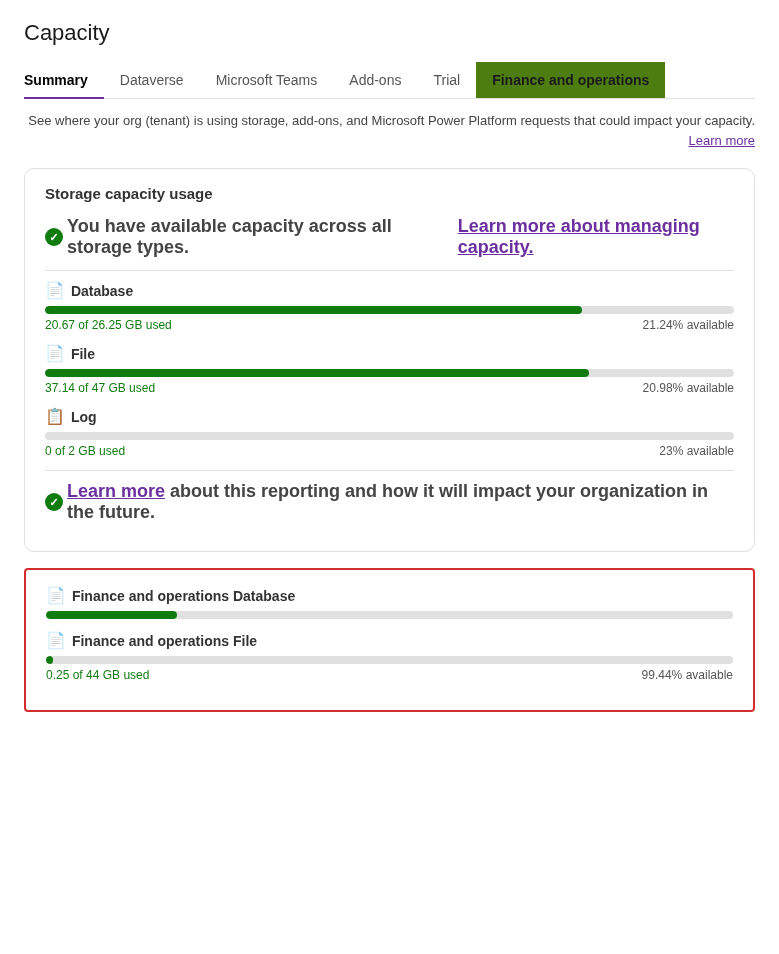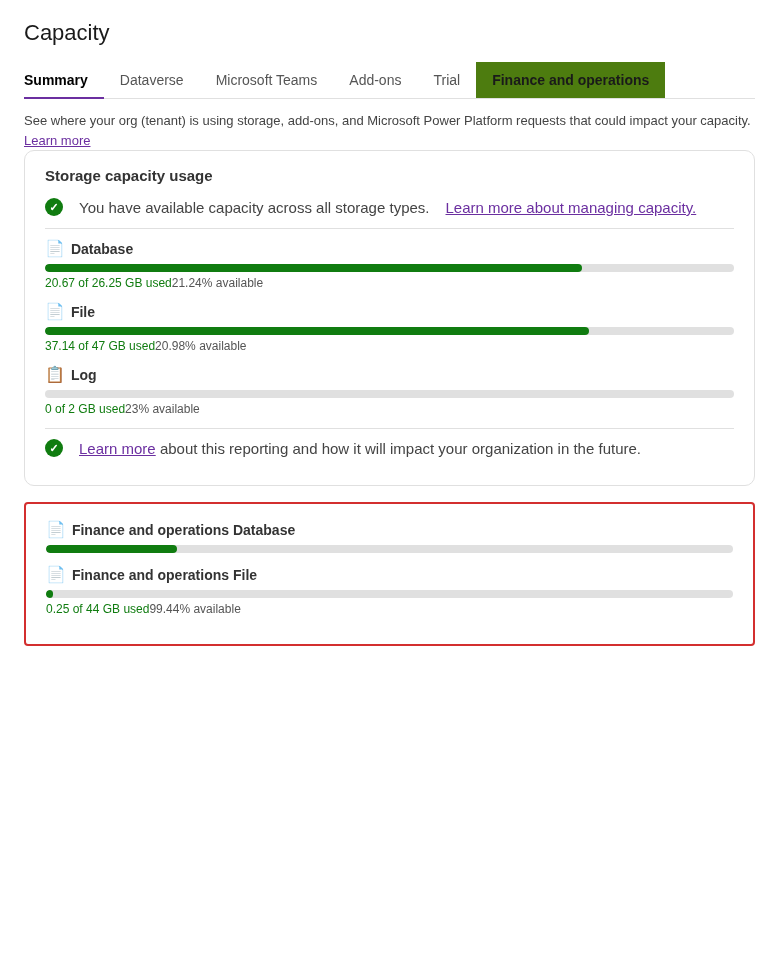--- a/index.html
+++ b/index.html
@@ -59,21 +59,23 @@
       font-weight: 600;
     }
 
     .tab:first-child {
       padding-left: 0;
     }
 
     .description {
       font-size: 13px;
       color: #444;
+      margin-bottom: 18px;
       line-height: 1.5;
+      text-align: right;
     }
 
     .description a {
       color: #6b2fa0;
       text-decoration: underline;
       cursor: pointer;
     }
 
     .card {
       border: 1px solid #e0e0e0;
@@ -84,24 +86,25 @@
 
     .card-title {
       font-size: 15px;
       font-weight: 600;
       margin-bottom: 14px;
     }
 
     .status-row {
       display: flex;
       align-items: center;
-      gap: 16px;
+      gap: 4px;
       margin-bottom: 12px;
-      font-size: 15px;
+      font-size: 18px;
       color: #444;
+      font-weight: bold;
     }
 
     .status-row a {
       color: #6b2fa0;
       text-decoration: underline;
       cursor: pointer;
     }
 
     .green-circle {
       width: 18px;
@@ -154,20 +157,21 @@
     }
 
     .progress-bar-fill {
       height: 100%;
       background: #107c10;
       border-radius: 4px;
     }
 
     .storage-meta {
       display: flex;
+      justify-content: space-between;
       font-size: 12px;
       color: #555;
     }
 
     .storage-meta .used {
       color: #107c10;
     }
 
     .storage-meta .available {
       color: #555;

